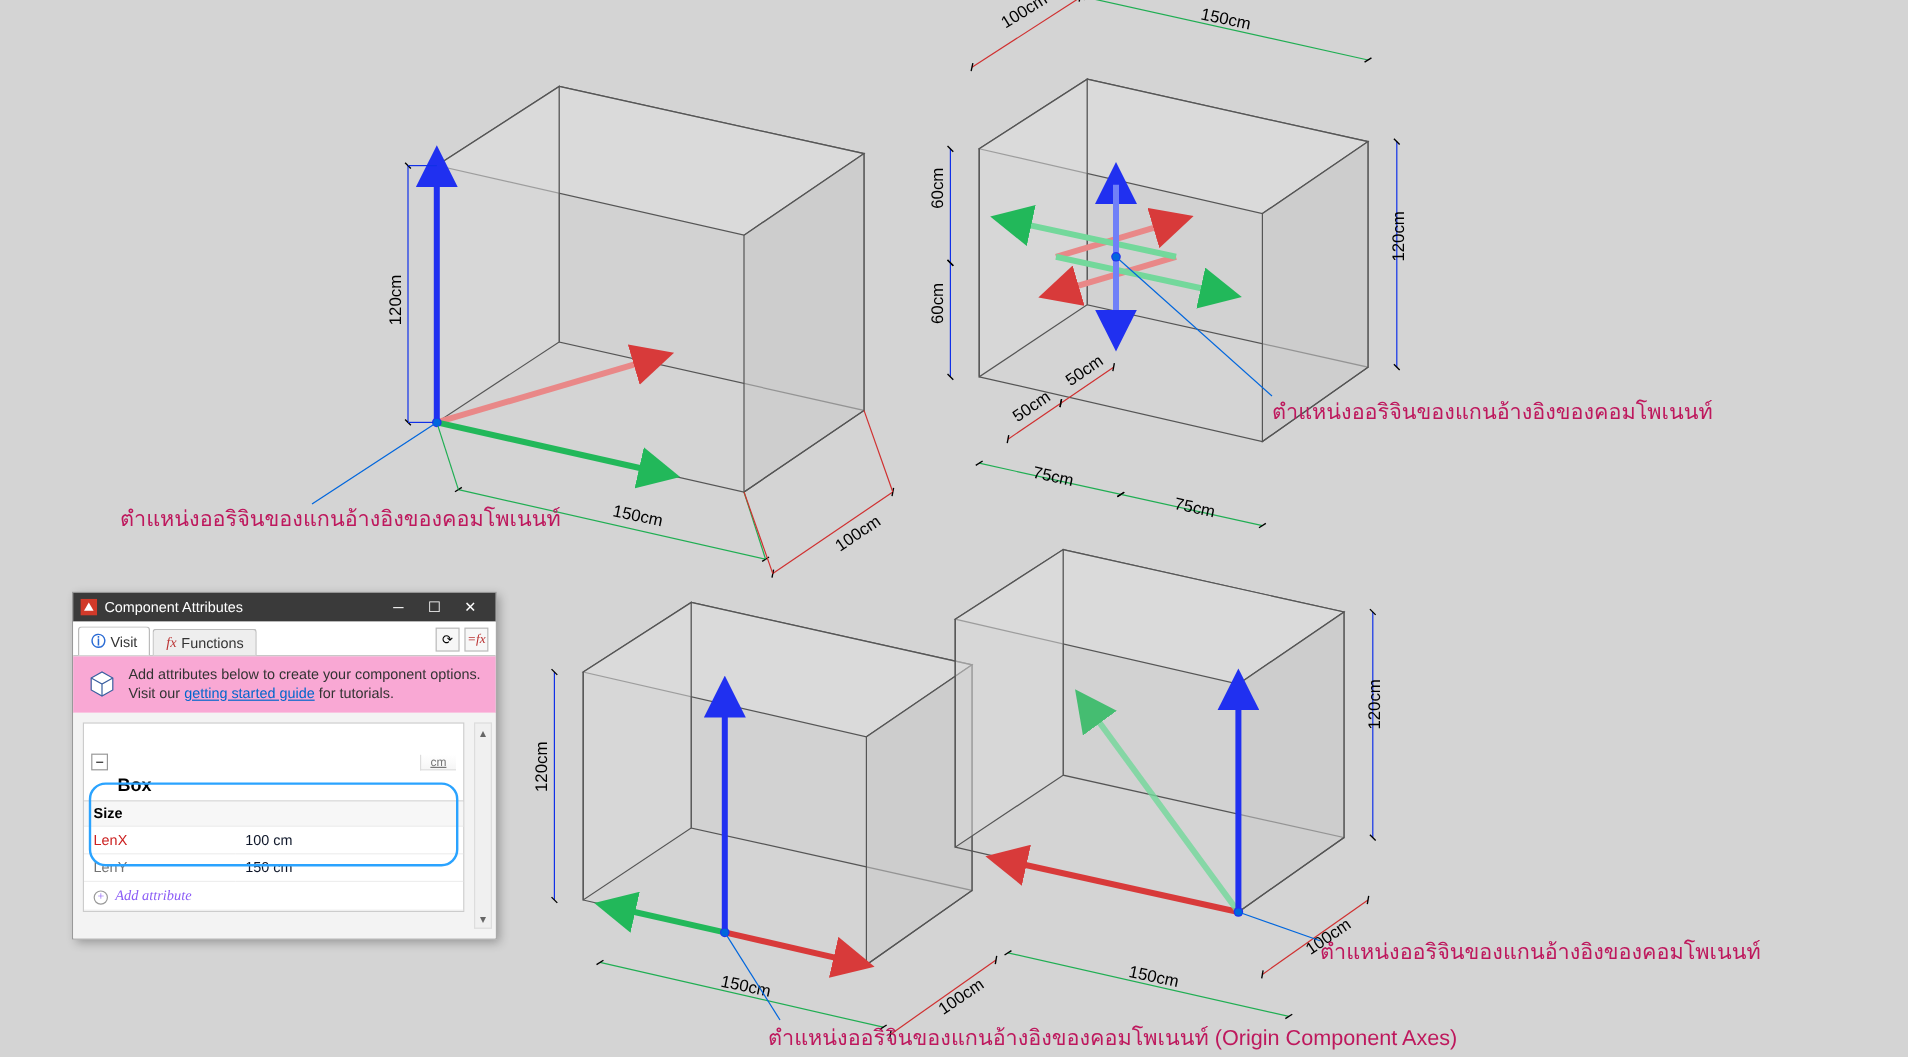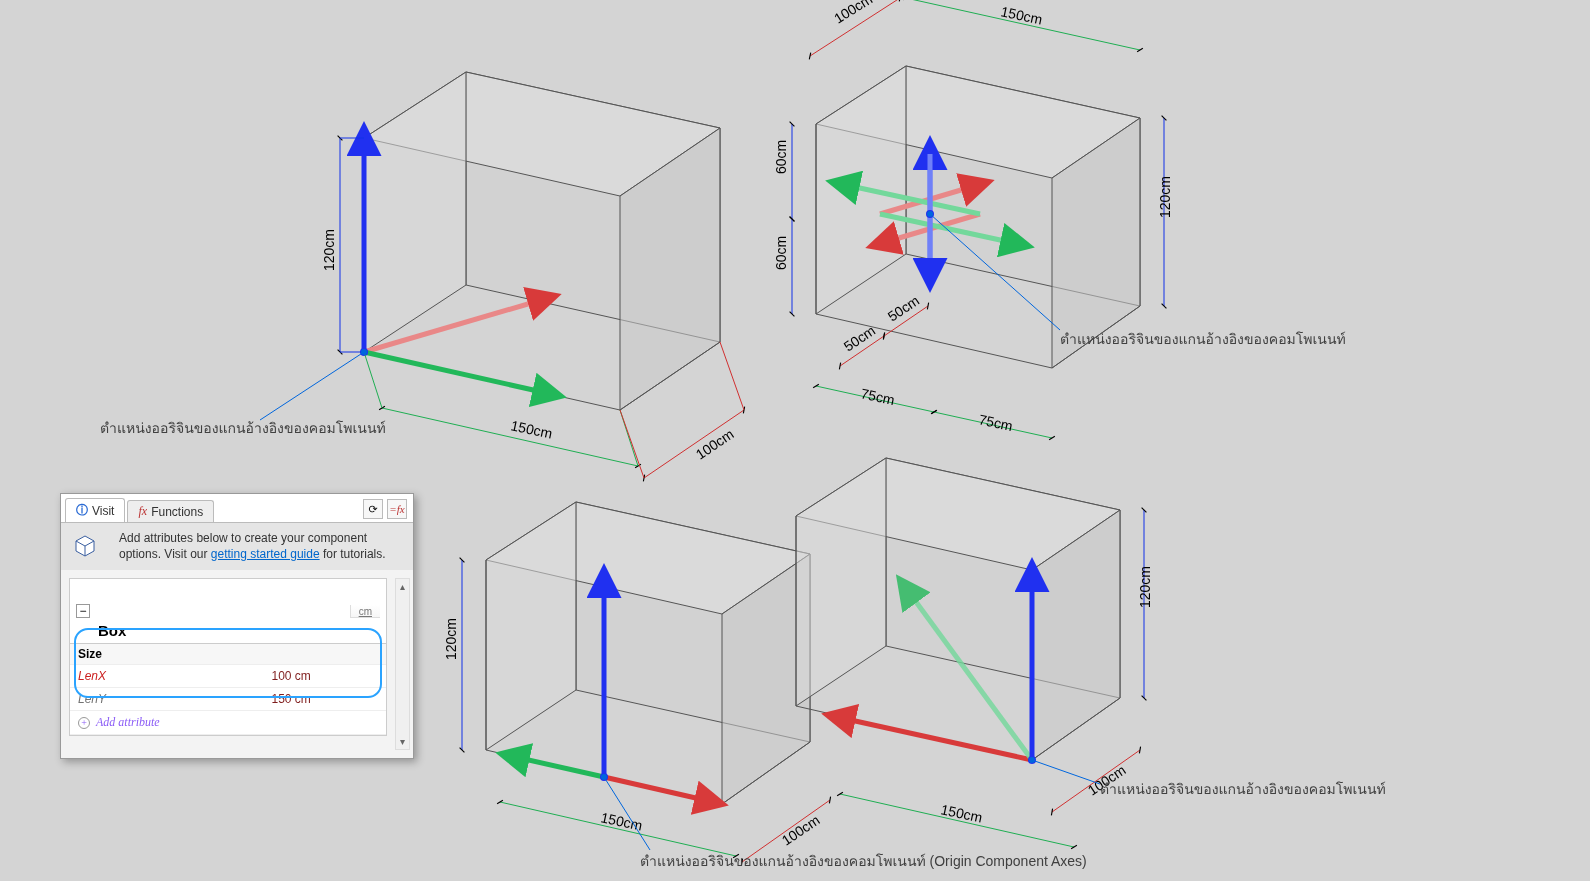--- a/index.html
+++ b/index.html
@@ -16,22 +16,22 @@
     width: 1590px; height: 881px;
   }
   .dim-label {
     font-family: Tahoma, sans-serif;
     font-size: 14px;
     fill: #000;
   }
   .callout {
     position: absolute;
     font-family: Tahoma, "Segoe UI", sans-serif;
-    font-size: 14px;
-    color: #404040;
+    font-size: 18px;
+    color: #be185d;
     white-space: nowrap;
   }
   
   .panel {
     position: absolute;
     left: 60px; top: 493px;
     width: 354px;
     background: #fff;
     border: 1px solid #999;
     box-shadow: 3px 3px 8px rgba(0,0,0,0.3);
@@ -87,23 +87,23 @@
     width: 20px; height: 20px;
     display: inline-flex; align-items:center; justify-content:center;
     margin: 0 2px 3px 0;
     background: #f7f7f7;
     font-size: 11px;
     cursor: default;
   }
   .introrow {
     display: flex;
     align-items: flex-start;
-    gap: 20px;
+    gap: 8px;
     padding: 8px 10px;
-    background: #e5e5e5;
+    background: #f9a8d4;
   }
   .introrow .cube-icon {
     width: 28px; height: 28px;
     flex: 0 0 auto;
   }
   .introrow .introtext {
     font-size: 12px;
     color: #333;
     line-height: 1.3;
   }
@@ -160,22 +160,22 @@
     padding: 3px 8px;
     font-weight: bold;
     border-bottom: 1px solid #eee;
   }
   table.attrs { width:100%; border-collapse: collapse; }
   table.attrs td {
     padding: 4px 8px;
     border-bottom: 1px solid #eee;
     font-size: 12px;
   }
-  table.attrs td.key { width:40%;font-style:italic; }
-  table.attrs td.val { color:#7f1d1d;text-align:center; }
+  table.attrs td.key { width:40%; }
+  table.attrs td.val { color:#0f172a; }
   .lenx { color:#cc2222; }
   .leny { color:#737373; }
   .lenz { color:#1133cc; }
   .highlight {
     position:absolute;
     border: 2px solid #2aa3ff;
     border-radius: 14px;
     pointer-events:none;
   }
   .addrow td { color:#8b5cf6; font-style: italic; font-family: Liberation Serif, serif; }
@@ -369,20 +369,33 @@
     <circle cx="592" cy="384" r="3" fill="#0066dd"></circle>
   </g>
 </svg>
 
 <div class="callout" style="left:100px; top:417px;">ตำแหน่งออริจินของแกนอ้างอิงของคอมโพเนนท์</div>
 <div class="callout" style="left:1060px; top:328px;">ตำแหน่งออริจินของแกนอ้างอิงของคอมโพเนนท์</div>
 <div class="callout" style="left:1100px; top:778px;">ตำแหน่งออริจินของแกนอ้างอิงของคอมโพเนนท์</div>
 <div class="callout" style="left:640px; top:850px;">ตำแหน่งออริจินของแกนอ้างอิงของคอมโพเนนท์ (Origin Component Axes)</div>
 
 <div class="panel">
+  <div class="titlebar">
+    <span class="app-icon">
+      <svg width="14" height="14">
+          <rect width="14" height="14" fill="#d13a2a"></rect>
+          <path d="M3 10 L7 3 L11 10 Z" fill="#fff"></path>
+        </svg>
+    </span>
+    <span>Component Attributes</span>
+    <span class="spacer"></span>
+    <span class="winbtn">─</span>
+    <span class="winbtn">☐</span>
+    <span class="winbtn">✕</span>
+  </div>
 
   <div class="tabbar">
     <div class="tab">
       <span style="color:#2a6bd4;font-weight:bold;">ⓘ</span>
       <span>Visit</span>
     </div>
     <div class="tab inactive">
       <span style="color:#b33; font-style:italic; font-family:serif;">fx</span>
       <span>Functions</span>
     </div>

